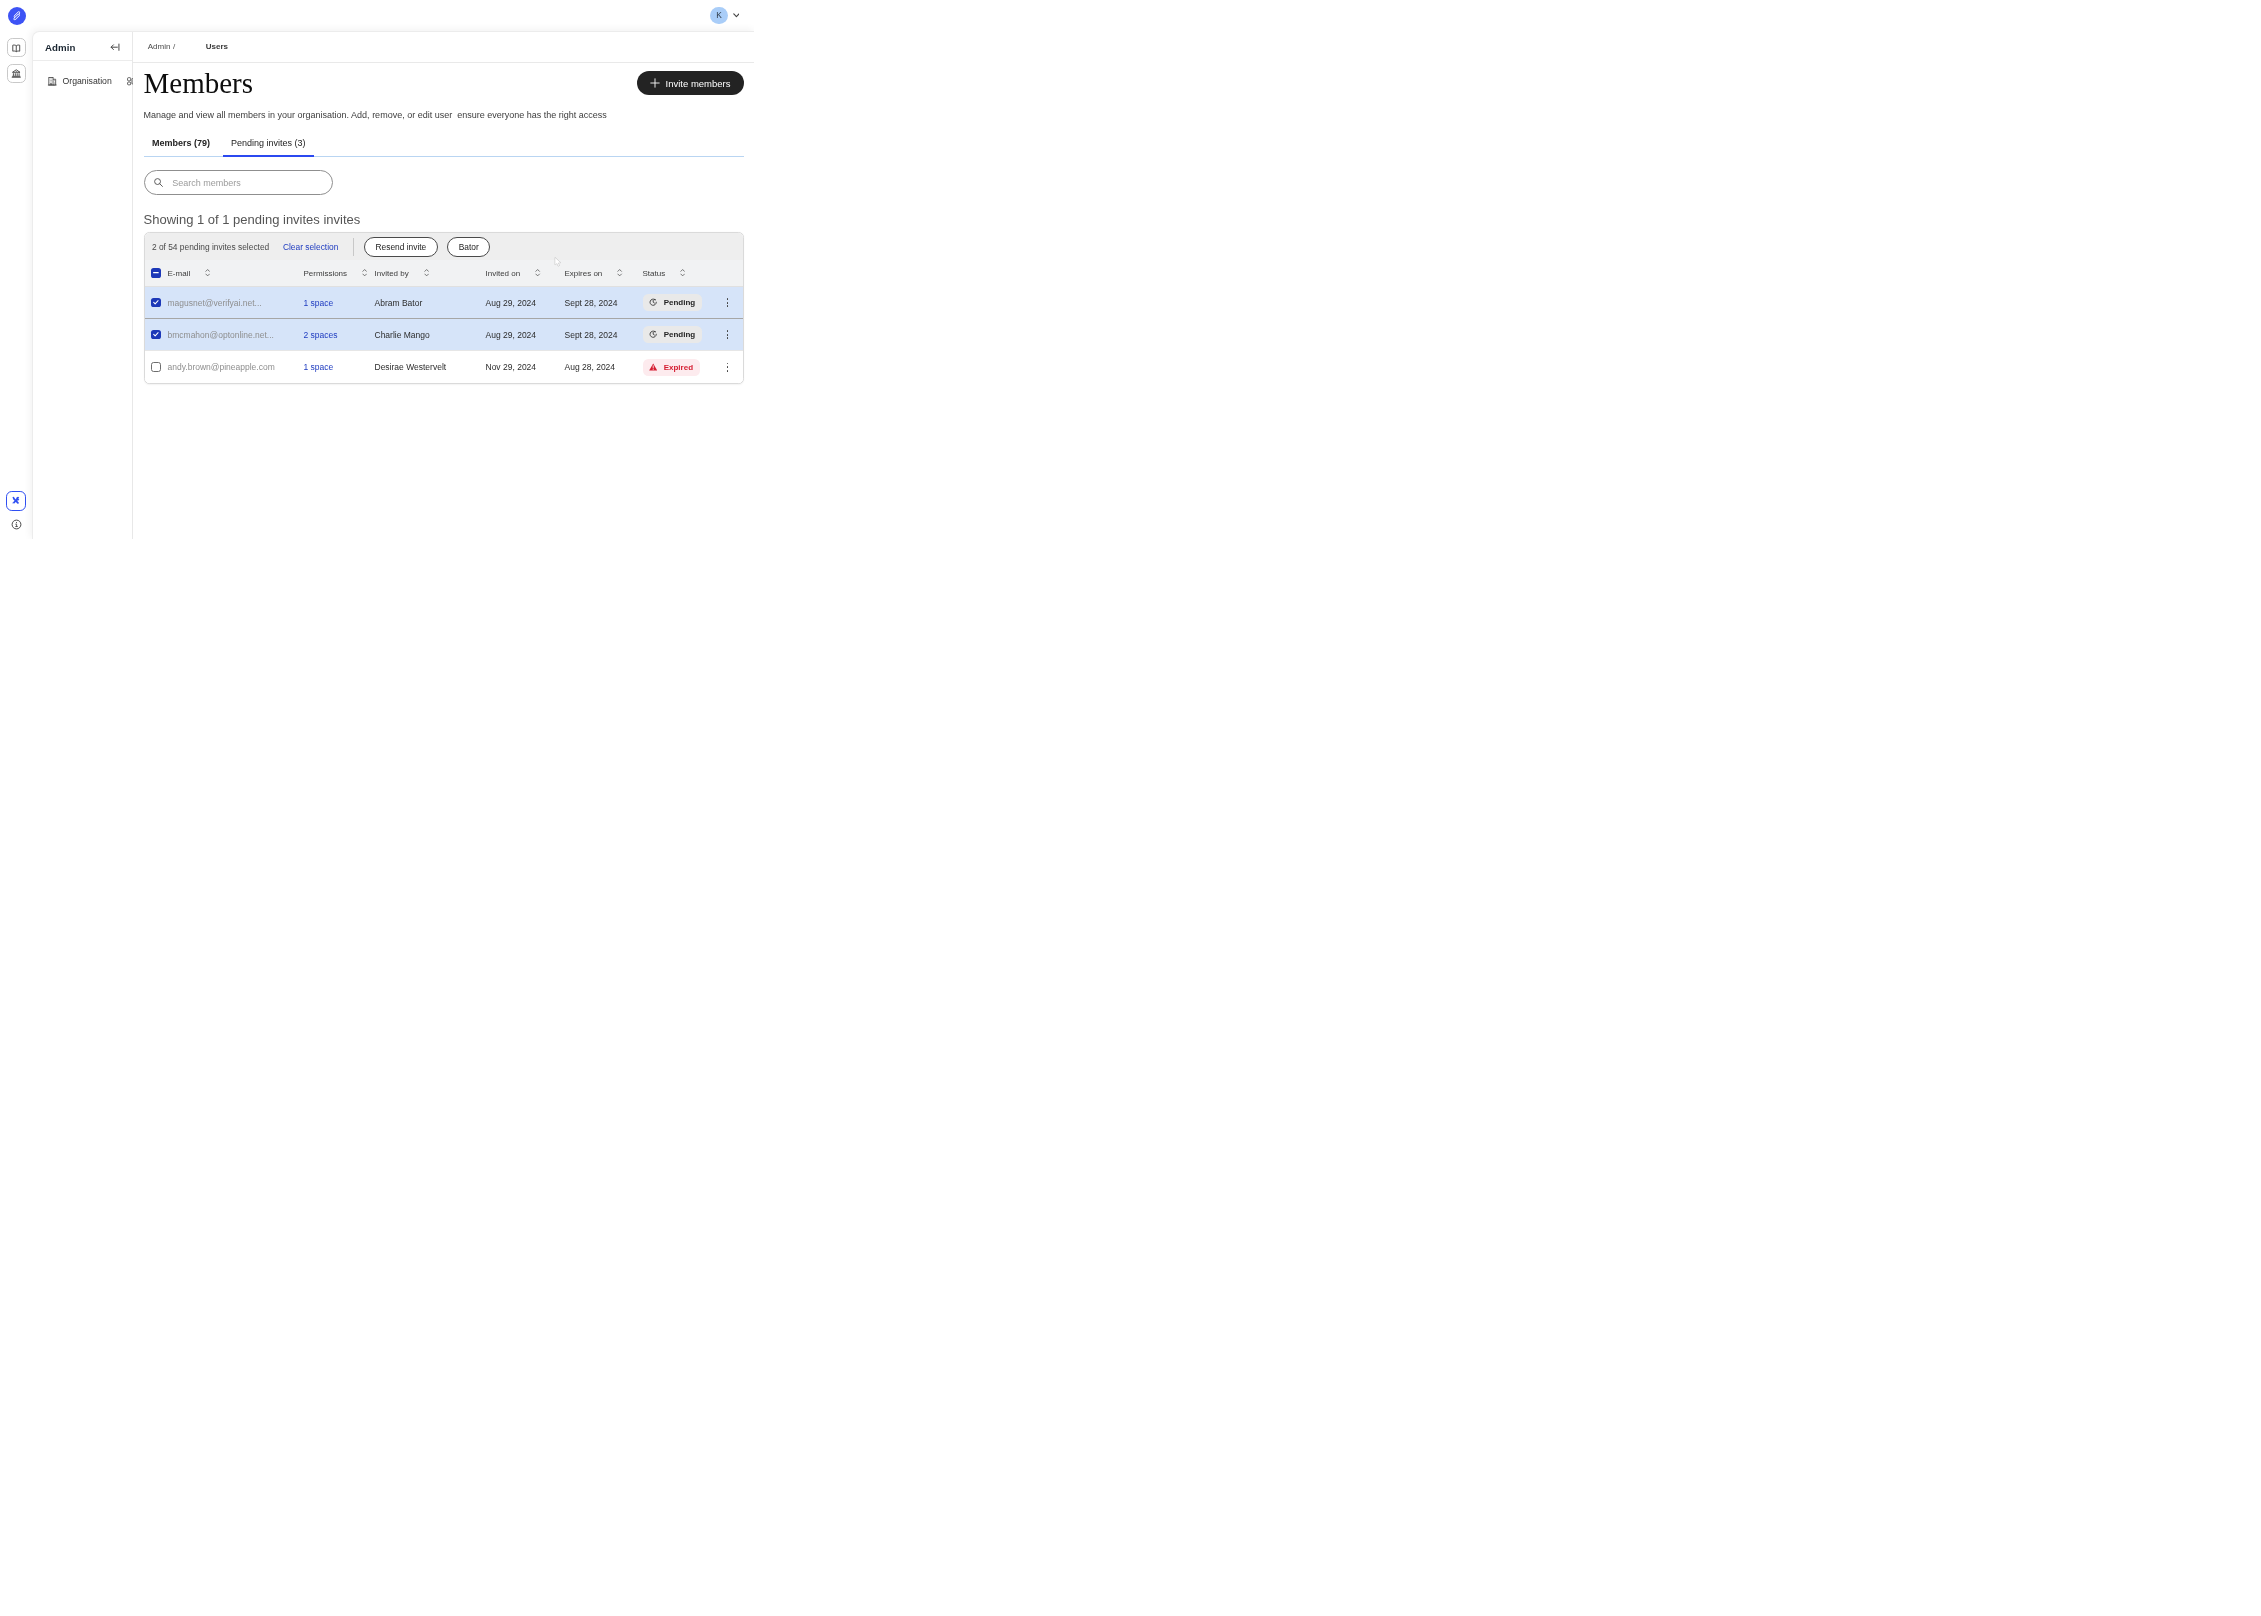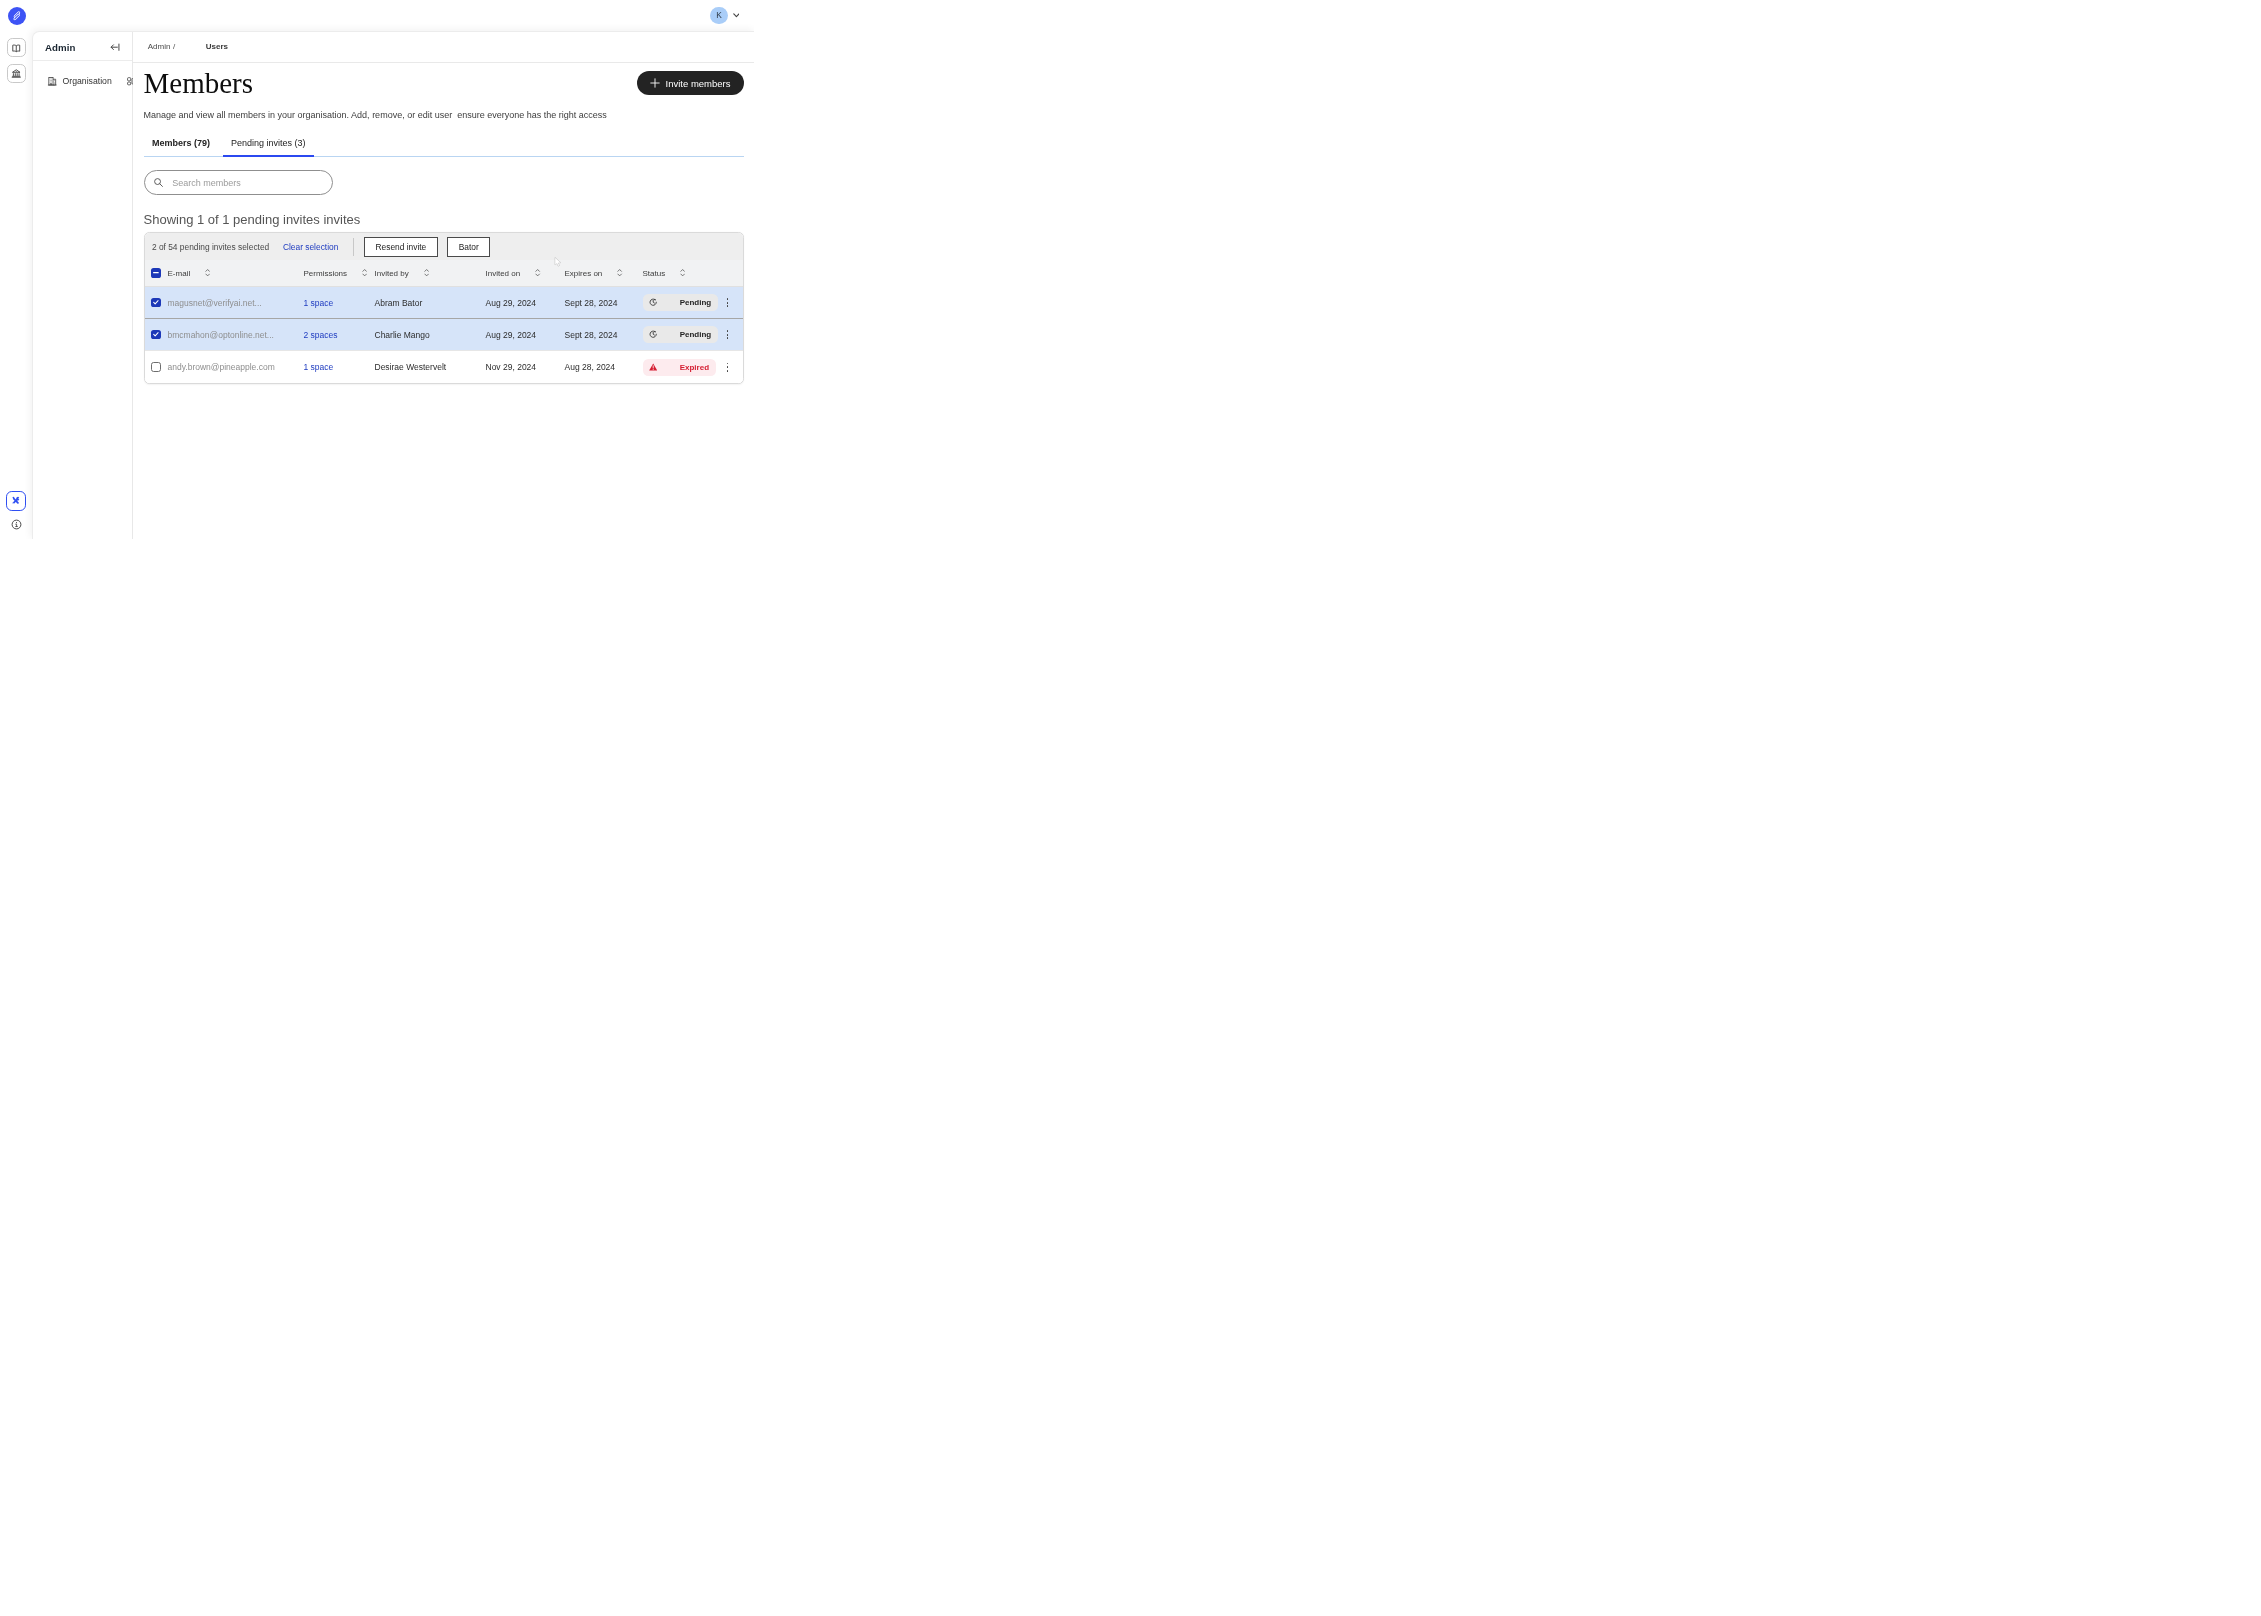--- a/index.html
+++ b/index.html
@@ -54,40 +54,40 @@
   .searchbox input::placeholder{color:#9b9b9b;}
 
   .summary{margin-top:17.4px;font-size:13px;color:#555;}
 
   
   .card{margin-top:4.7px;border:0.5px solid #dadada;border-radius:5.3px;overflow:hidden;box-shadow:0 0.5px 1.6px rgba(0,0,0,.05);background:#fff;}
   .selbar{height:27px;background:#eee;display:flex;align-items:center;padding-left:7.4px;font-size:8.4px;}
   .selbar .seltext{color:#494949;}
   .clear-link{color:#1e3bc0;font-weight:500;margin-left:13.7px;background:none;border:none;font-size:8.4px;font-family:inherit;padding:0;}
   .selbar .vdiv{width:0.5px;height:18px;background:#c8c8c8;margin:0 0 0 14.7px;}
-  .pillbtn{height:20px;border:0.8px solid #4a4a4a;border-radius:0;background:#fff;color:#222;font-size:8.4px;font-family:inherit;padding:0 10.5px;margin-left:10.5px;}
+  .pillbtn{height:20px;border:0.8px solid #4a4a4a;border-radius:10px;background:#fff;color:#222;font-size:8.4px;font-family:inherit;padding:0 10.5px;margin-left:10.5px;}
   .pillbtn + .pillbtn{margin-left:9.5px;}
 
   .tgrid{display:grid;grid-template-columns:23px 136px 71px 111px 79px 78px 70px 1fr;align-items:center;}
   .thead{height:27px;background:#f1f2f3;border-bottom:0.5px solid #e0e0e0;}
   .th{font-size:8px;color:#3c3c3c;font-weight:500;display:flex;align-items:center;gap:15px;}
   .trow{height:32px;font-size:8.5px;background:#fff;}
   .trow.selected{background:#d6e4f9;}
   .trow.sep-dark{border-bottom:1.1px solid #a6a6a6;}
   .trow.sep-light{border-bottom:1.1px solid #e6e6e6;}
   .cell-check{display:flex;justify-content:center;}
   .c-email{color:#8e8e8e;}
   .c-link{color:#1e3bc0;}
   .c-name,.c-date{color:#2c2c2c;}
 
   .checkbox{width:9.5px;height:9.5px;border-radius:2.6px;display:flex;align-items:center;justify-content:center;}
   .checkbox.checked,.checkbox.indet{background:#1c38b8;}
   .checkbox.empty{background:#fff;border:0.8px solid #6d6d6d;}
 
-  .badge{display:inline-flex;align-items:center;gap:22px;height:17px;padding:0 6.8px;border-radius:5.3px;font-size:8px;font-weight:700;}
+  .badge{display:inline-flex;align-items:center;gap:6px;height:17px;padding:0 6.8px;border-radius:5.3px;font-size:8px;font-weight:700;}
   .badge.pending{background:#e9e9e9;color:#242424;}
   .badge.expired{background:#fdebee;color:#d51d31;}
 
   .kebab{display:flex;flex-direction:column;gap:1.8px;align-items:center;justify-self:center;background:none;border:none;padding:2.1px;}
   .kebab i{width:1.9px;height:1.9px;border-radius:50%;background:#3c3c3c;display:block;}
 
   .cursor{position:absolute;left:554px;top:257px;pointer-events:none;filter:drop-shadow(0 0.5px 0.5px rgba(0,0,0,.25));}
 </style>
 </head>
 <body>

